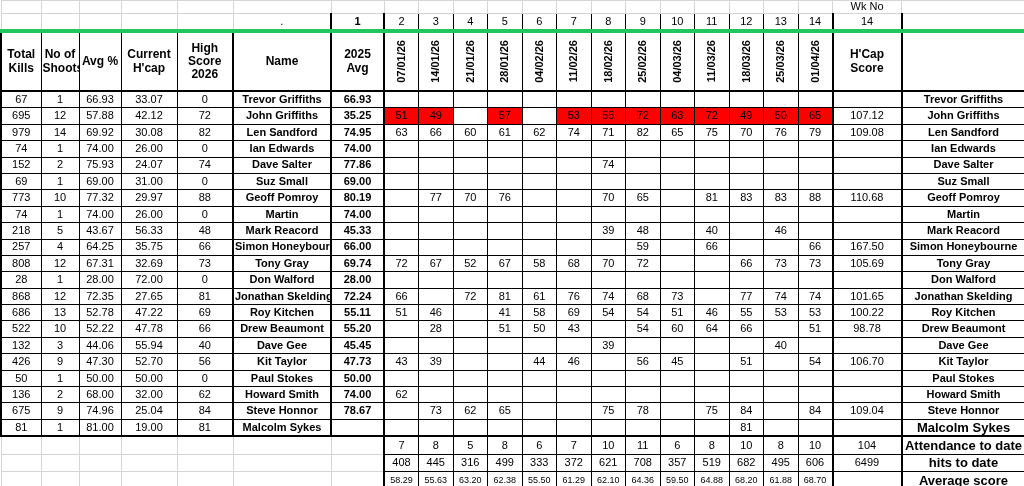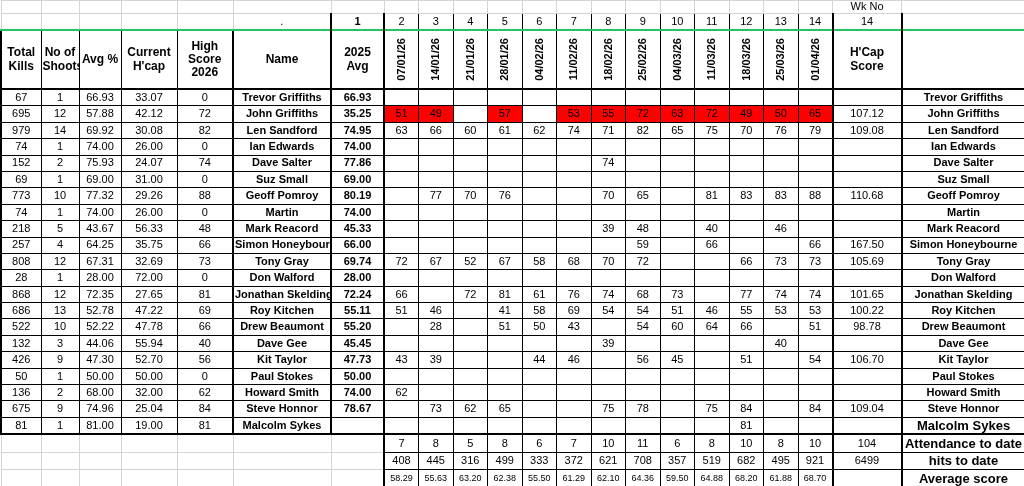--- a/index.html
+++ b/index.html
@@ -13,21 +13,21 @@
   tr.hd td{height:57px;}
   tr.sum td{height:16.5px;}
   .hdr{font-weight:bold;font-size:12px;white-space:normal;line-height:1.1;}
   .b{font-weight:bold;}
   .big{font-weight:bold;font-size:13px;}
   .small{font-size:9px;}
   .red{background:#ff0000;}
   .rot{writing-mode:vertical-rl;transform:rotate(180deg);font-weight:bold;font-size:11px;
        margin:0 auto;line-height:1;}
   .bL2{border-left:2px solid #000;} .bR2{border-right:2px solid #000;}
-  .bT2{border-top:2px solid #22c55e;} .bB2{border-bottom:2px solid #000;}
+  .bT2{border-top:4px solid #22c55e;} .bB2{border-bottom:2px solid #000;}
   .rel{position:relative;}
 </style>
 </head>
 <body>
 
 <table>
   <colgroup>
     <col style="width:40px">
       <col style="width:38px">
       <col style="width:42px">
@@ -291,21 +291,21 @@
         <td></td>
         <td></td>
         <td></td>
         <td class="bL2"></td>
         <td class="b bL2 bR2">Suz Small</td>
       </tr>
       <tr class="dr">
         <td class="bL2">773</td>
         <td>10</td>
         <td>77.32</td>
-        <td>29.26</td>
+        <td>29.97</td>
         <td class="rel">88</td>
         <td class="b bL2">Geoff Pomroy</td>
         <td class="b bL2">80.19</td>
         <td class="bL2"></td>
         <td>77</td>
         <td>70</td>
         <td>76</td>
         <td></td>
         <td></td>
         <td>70</td>
@@ -691,21 +691,21 @@
         <td>316</td>
         <td>499</td>
         <td>333</td>
         <td>372</td>
         <td>621</td>
         <td>708</td>
         <td>357</td>
         <td>519</td>
         <td>682</td>
         <td>495</td>
-        <td>921</td>
+        <td>606</td>
         <td class="bL2">6499</td>
         <td class="big bL2 bR2">hits to date</td>
       </tr>
       <tr class="sum">
         <td class="gray"></td>
         <td class="gray"></td>
         <td class="gray"></td>
         <td class="gray"></td>
         <td class="gray"></td>
         <td class="gray"></td>

